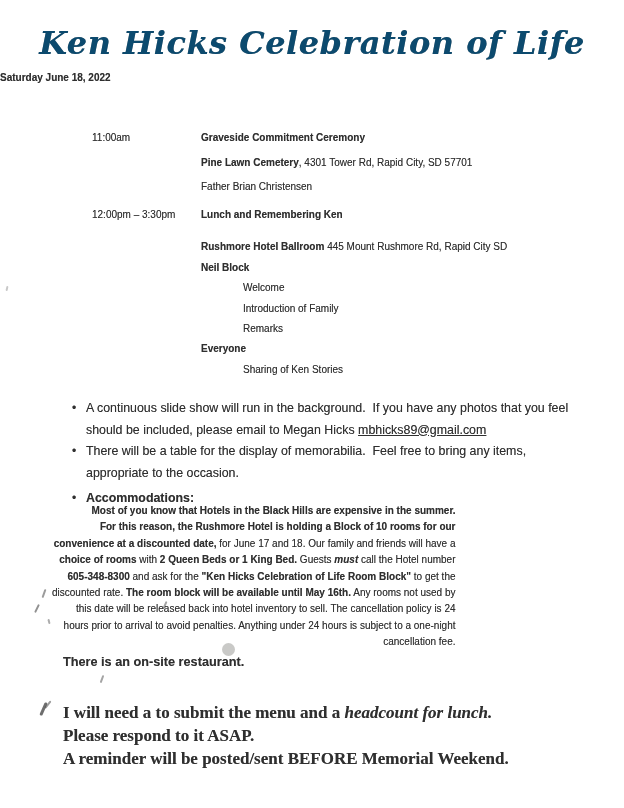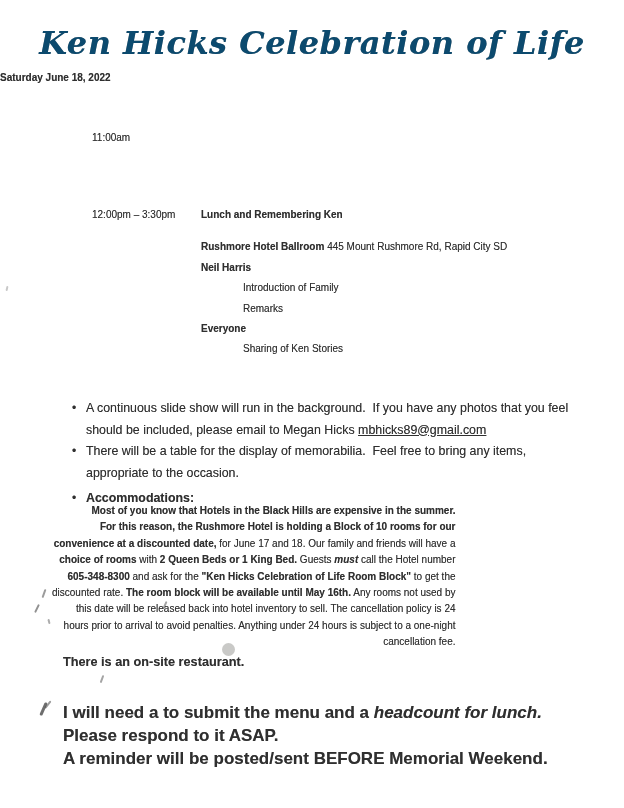--- a/index.html
+++ b/index.html
@@ -24,41 +24,47 @@
   .sched-time{width:109px;flex:none;}
   .sched-content .line{white-space:pre;}
   .sched-content .sub{padding-left:42px;}
   .bullets{position:absolute;left:72px;font-size:12.4px;}
   .bullet{display:flex;}
   .bullet-dot{width:14px;flex:none;font-size:12px;}
   .bullet .line{white-space:pre;}
   .para{position:absolute;left:52px;font-size:10px;text-align:right;}
   .para .line{white-space:pre;}
   .restaurant{position:absolute;left:63px;font-size:12.7px;font-weight:bold;}
-  .closing{position:absolute;left:63px;font-size:17px;font-weight:bold;}
+  .closing{position:absolute;left:63px;font-size:17px;font-weight:bold;font-family:Liberation Serif, serif;}
   .closing .line{white-space:pre;}
   .mark{position:absolute;background:#4a4a4a;border-radius:2px;}
   .mark.blob{background:#c9c9c7;border-radius:50%;}
 </style>
 </head>
 <body>
 
 <div class="page">
   <div class="title">Ken Hicks Celebration of Life</div>
   <div class="date">Saturday June 18, 2022</div>
   <div id="schedule">
       <div class="sched-row" style="top: 126px; line-height: 24.5px;">
         <div class="sched-time">11:00am</div>
+        <div class="sched-content">
+          <div class="line"><span class="b ">Graveside Commitment Ceremony</span></div>
+          <div class="line"><span class="b ">Pine Lawn Cemetery</span><span class="">, 4301 Tower Rd, Rapid City, SD 57701</span></div>
+          <div class="line"><span class="">Father Brian Christensen</span></div>
+        </div>
       </div>
       <div class="sched-row" style="top: 205px; line-height: 20.4px;">
         <div class="sched-time">12:00pm – 3:30pm</div>
         <div class="sched-content">
           <div class="line"><span class="b ">Lunch and Remembering Ken</span></div>
           <div class="line" style="margin-top: 12px;"><span class="b ">Rushmore Hotel Ballroom </span><span class="">445 Mount Rushmore Rd, Rapid City SD</span></div>
-          <div class="line"><span class="b ">Neil Harris</span></div>
+          <div class="line"><span class="b ">Neil Block</span></div>
+          <div class="line sub"><span class="">Welcome</span></div>
           <div class="line sub"><span class="">Introduction of Family</span></div>
           <div class="line sub"><span class="">Remarks</span></div>
           <div class="line"><span class="b ">Everyone</span></div>
           <div class="line sub"><span class="">Sharing of Ken Stories</span></div>
         </div>
       </div>
     </div>
   <div class="bullets" id="bullets" style="top: 398px; line-height: 21.5px;">
       <div class="bullet">
         <div class="bullet-dot">•</div>

